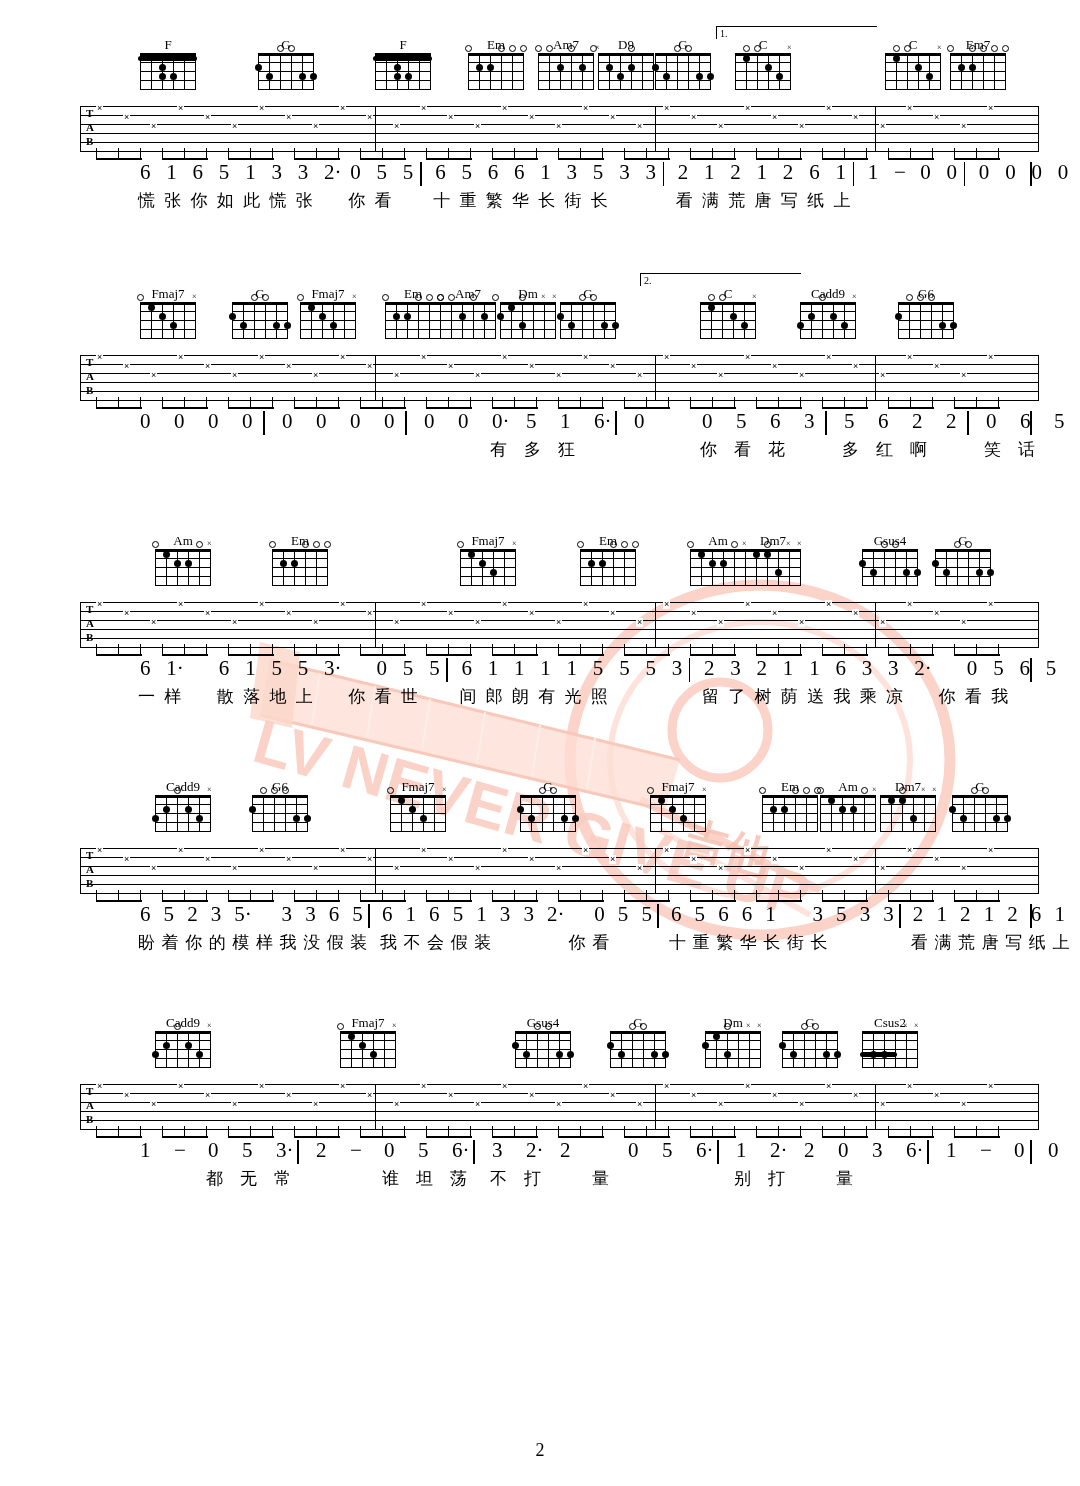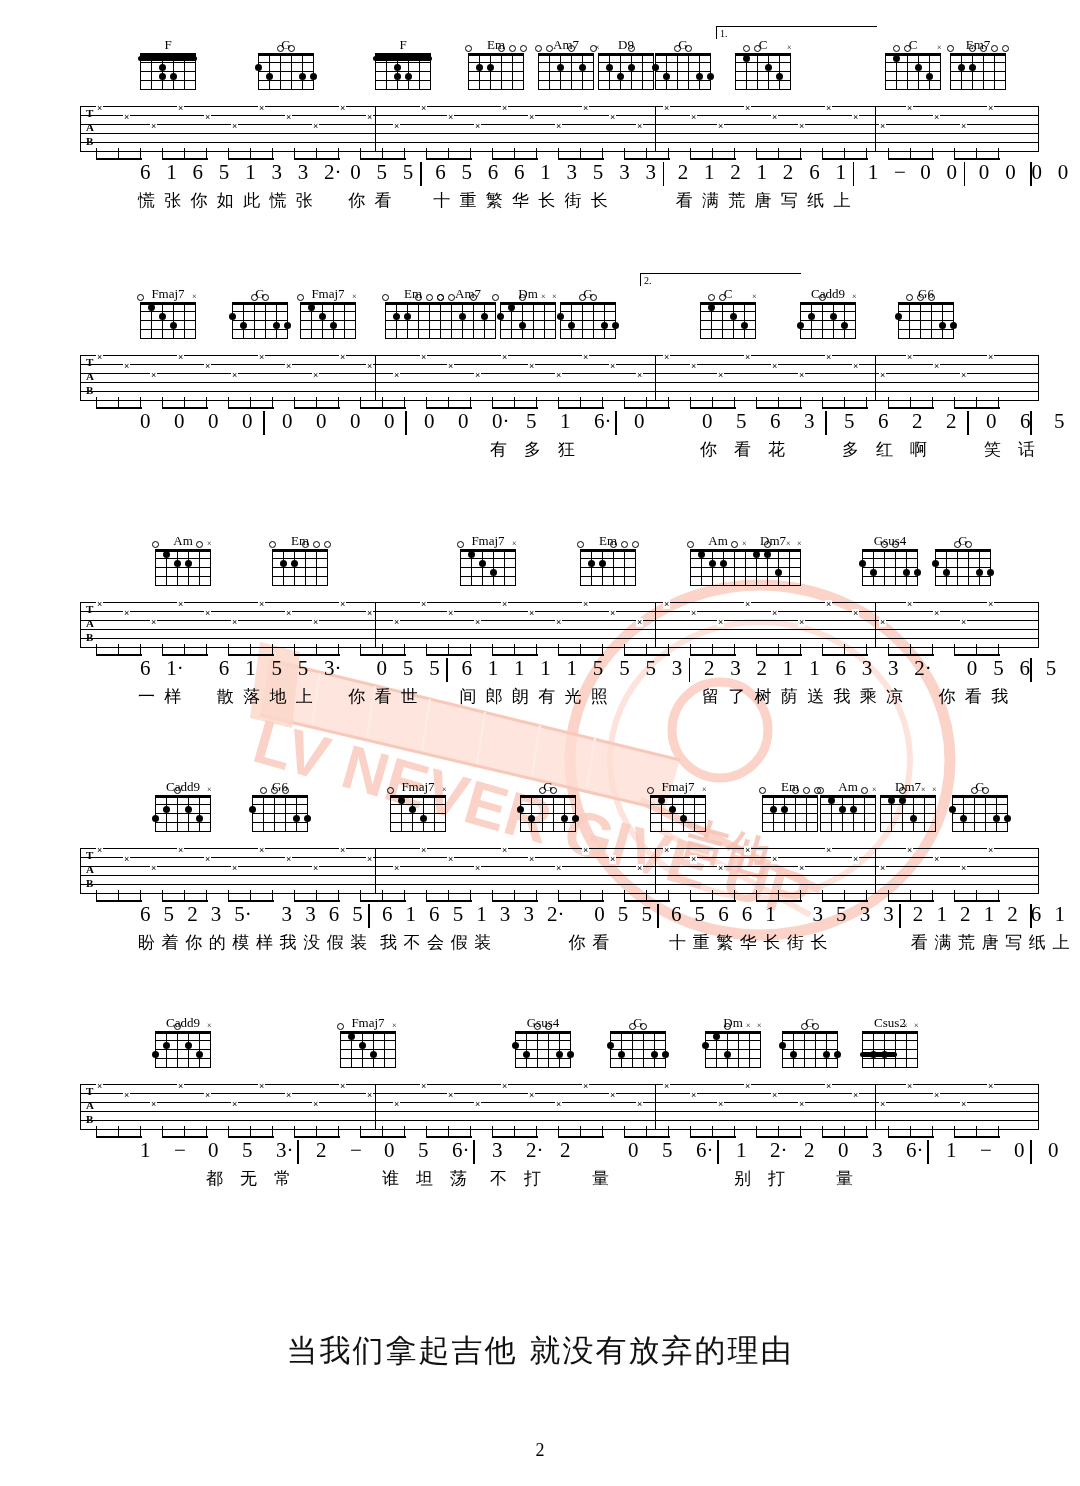--- a/index.html
+++ b/index.html
@@ -1935,15 +1935,14 @@
             <span class="lyr" style="left: 524px;">打</span>
             <span class="lyr" style="left: 592px;">量</span>
             <span class="lyr" style="left: 734px;">别</span>
             <span class="lyr" style="left: 768px;">打</span>
             <span class="lyr" style="left: 836px;">量</span>
           </div>
         </div>
       </div>
     </div>
 
-  <div class="bottomtext">当我们拿起吉他    就没有放弃的理由</div>
   <div class="pagenum">2</div>
 </div>
 
 </body></html>

